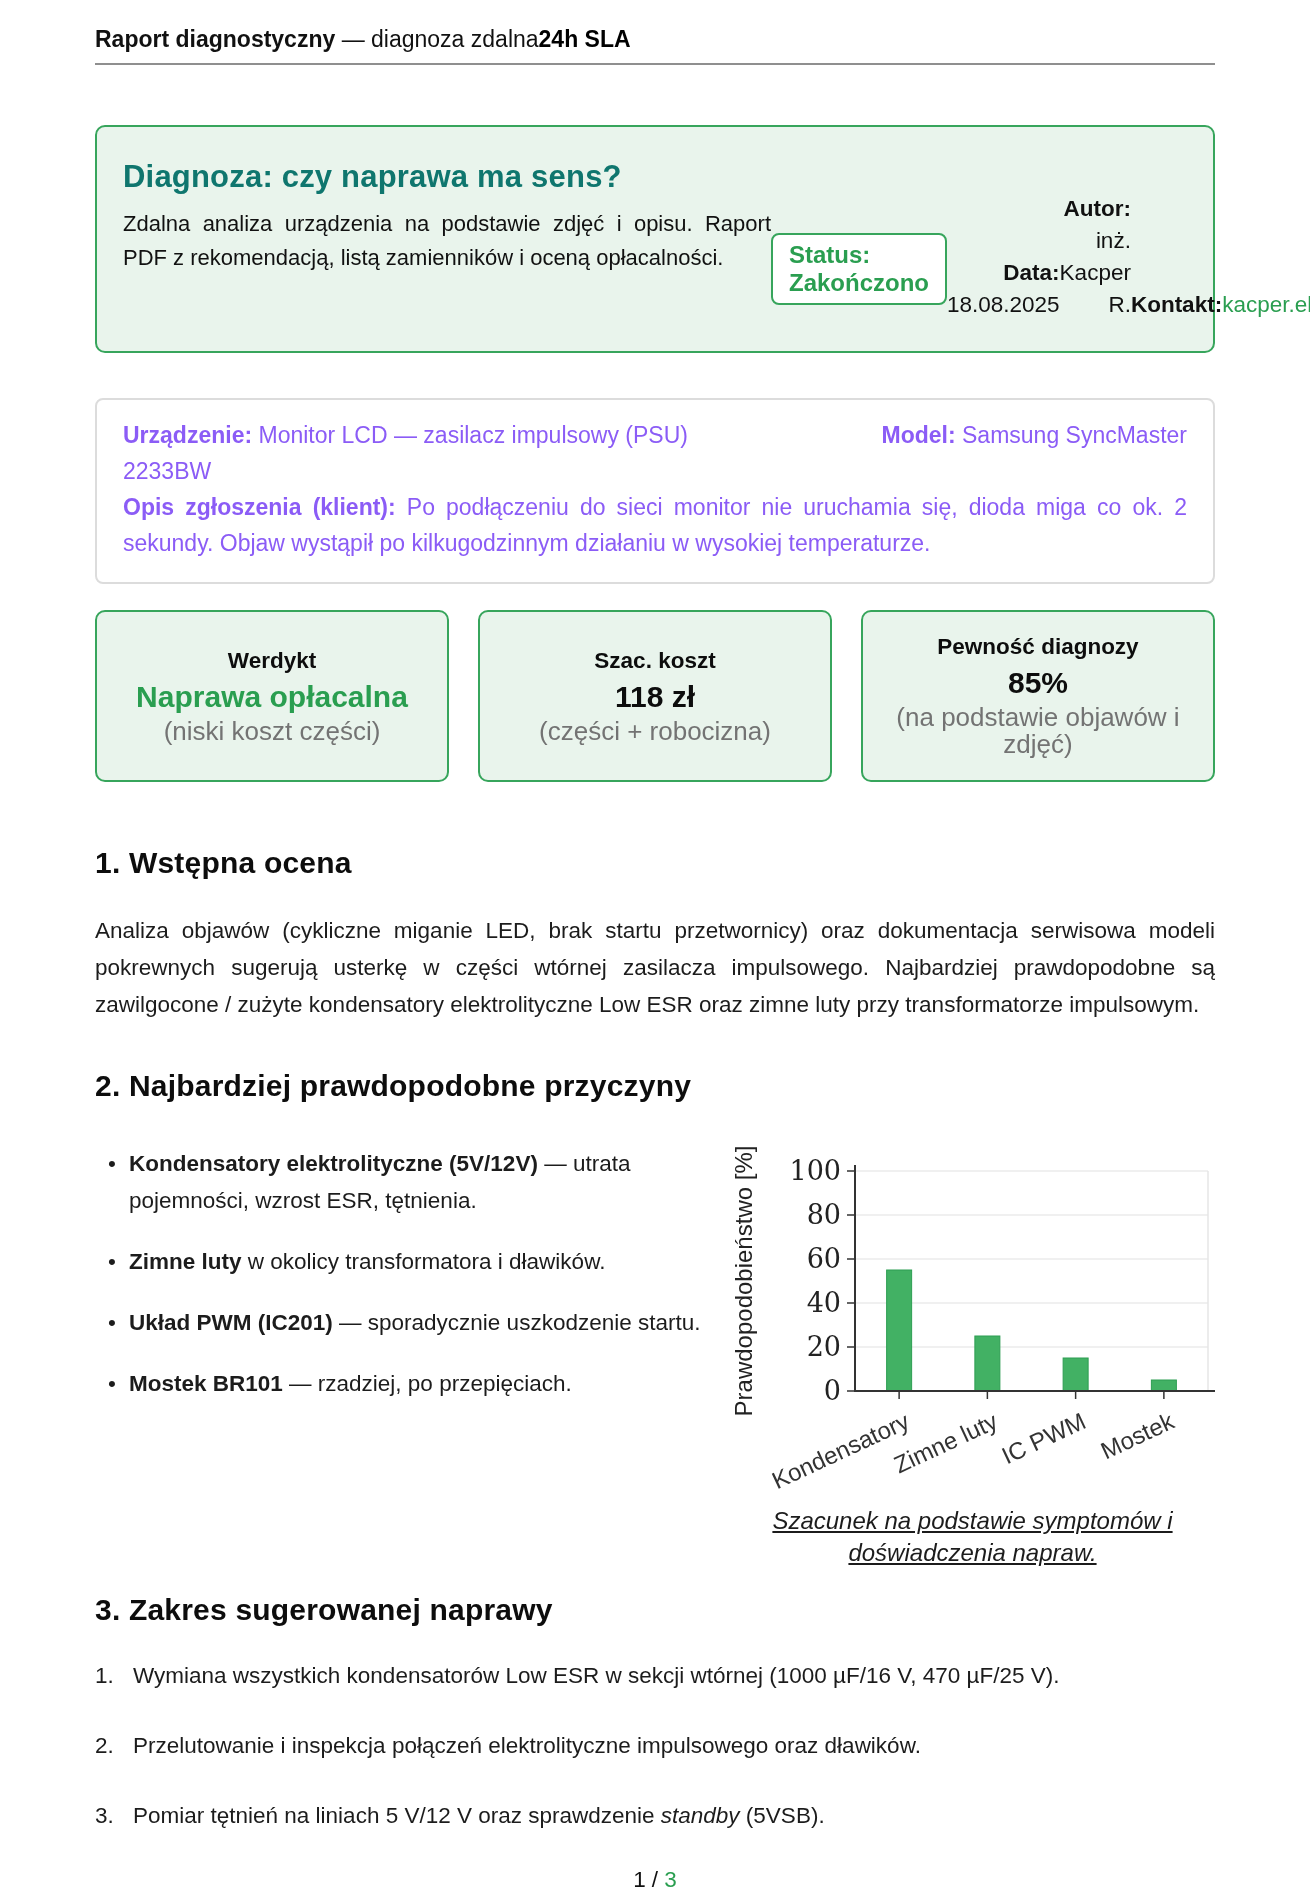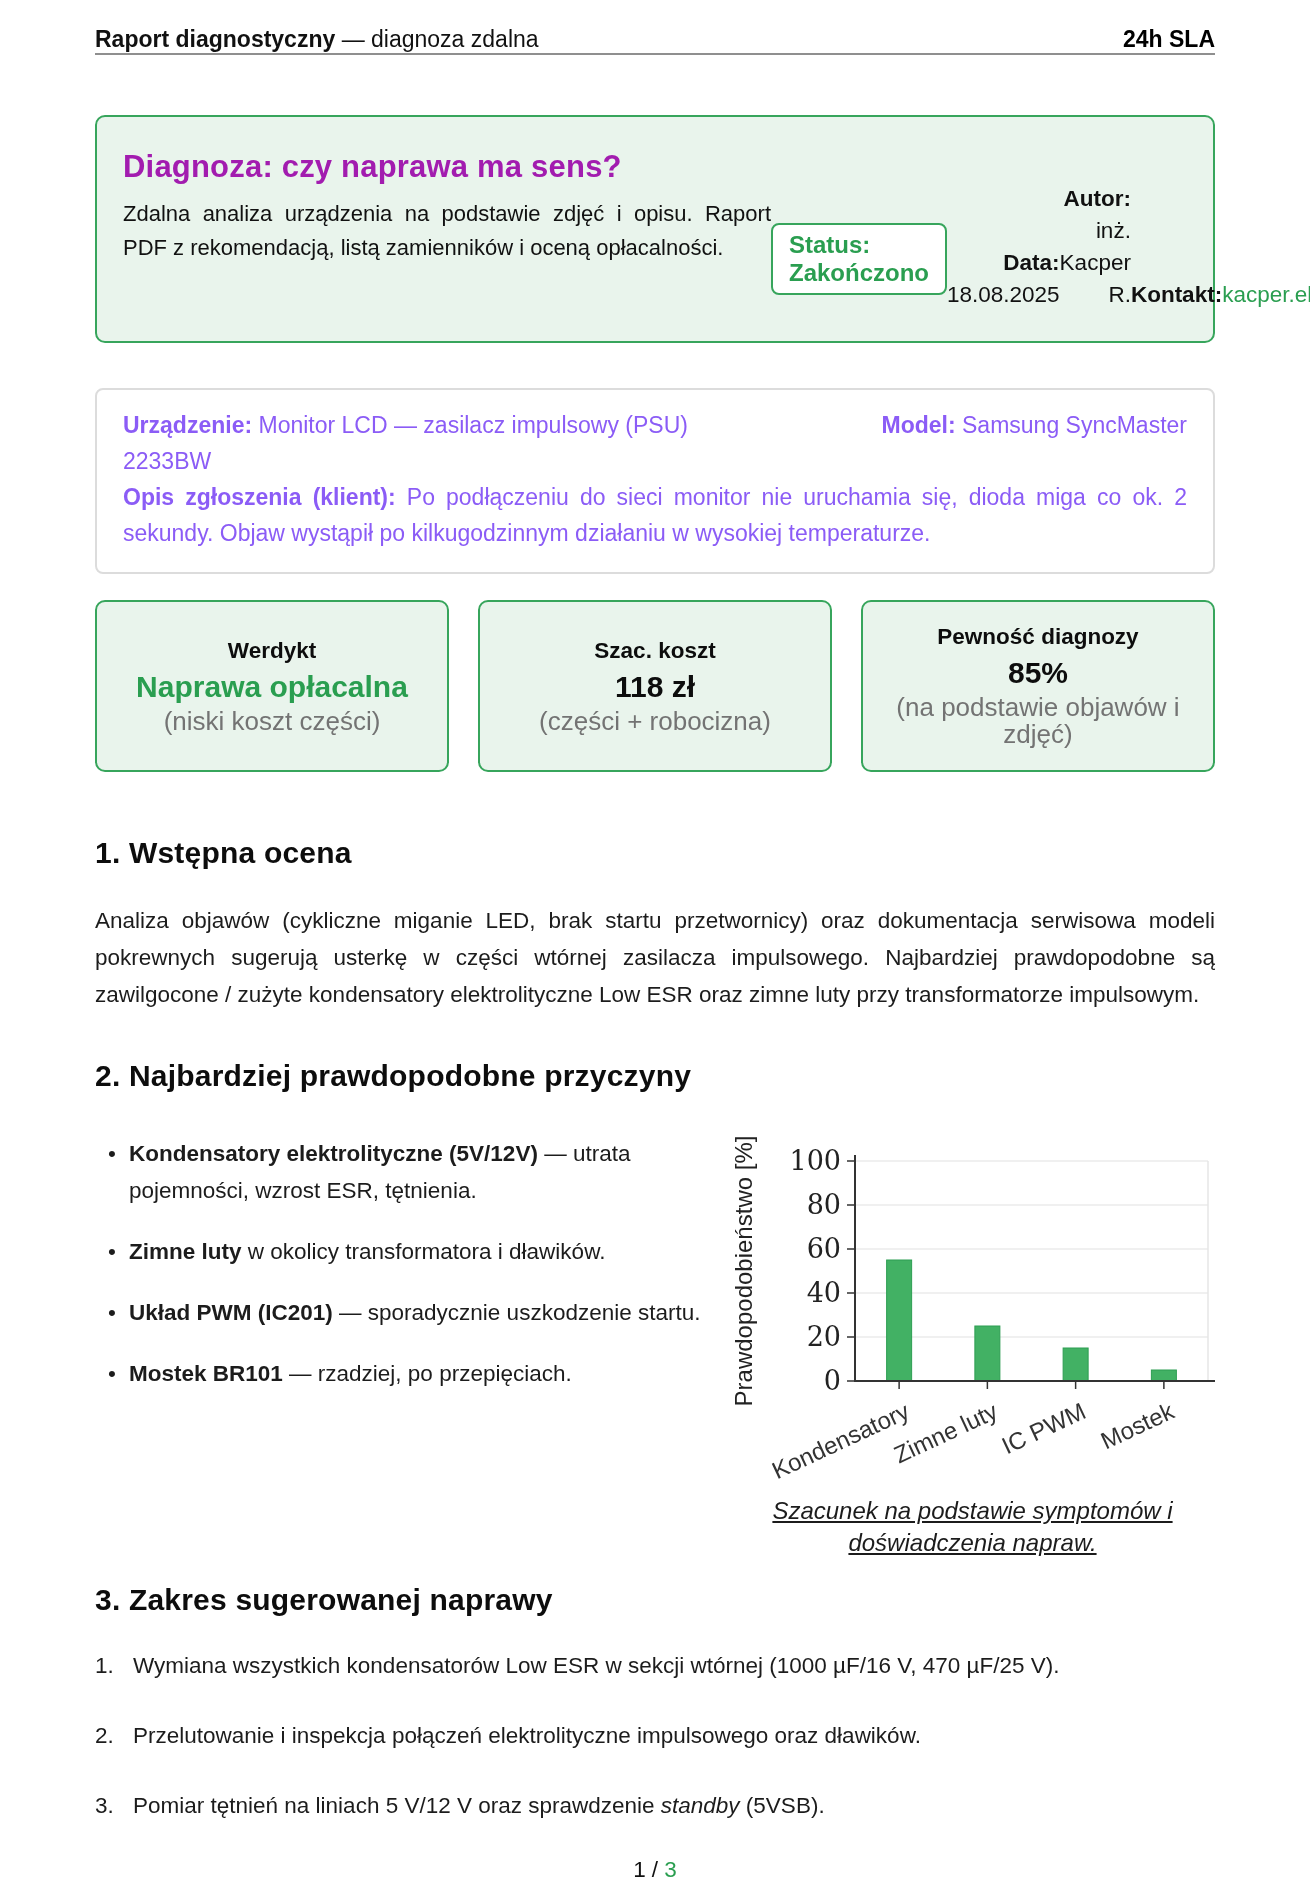--- a/index.html
+++ b/index.html
@@ -12,38 +12,38 @@
   .page {
     width:1310px; min-height:1894px;
     padding:26px 95px 30px 95px;
     position:relative;
   }
   .bold { font-weight:bold; }
   .green { color:#2a9e50; }
 
   
   .doc-header {
-    display:flex; justify-content:space-between; align-items:flex-end;
-    border-bottom:2px solid #8f8f8f; padding-bottom:0;
+    display:flex; align-items:flex-end;
+    border-bottom:2px solid #8f8f8f; padding-bottom:10px;
   }
   .doc-title { font-size:23px; color:#111; }
   .sla { font-size:23px; font-weight:bold; color:#000000; }
 
   
   .hero {
     margin-top:60px;
     background:#e9f4ec;
     border:2px solid #37a55c;
     border-radius:10px;
     padding:24px 28px 30px 26px;
     display:flex;
     min-height:228px;
   }
   .hero-left { width:648px; flex:0 0 648px; }
-  .hero-left h1 { font-size:31px; color:#a21caf; margin:8px 0 12px 0; letter-spacing:0.2px; }
+  .hero-left h1 { font-size:31px; color:#0f766e; margin:8px 0 12px 0; letter-spacing:0.2px; }
   .hero-left p { font-size:22px; line-height:34px; text-align:justify; color:#111; }
   .hero-right { flex:1; display:flex; flex-direction:row; align-items:flex-end; }
   .status-badge {
     background:#ffffff;
     border:2px solid #37a55c;
     border-radius:8px;
     padding:6px 16px;
     font-size:24px; font-weight:bold; color:#2a9e50;
     margin-bottom:16px;
   }

